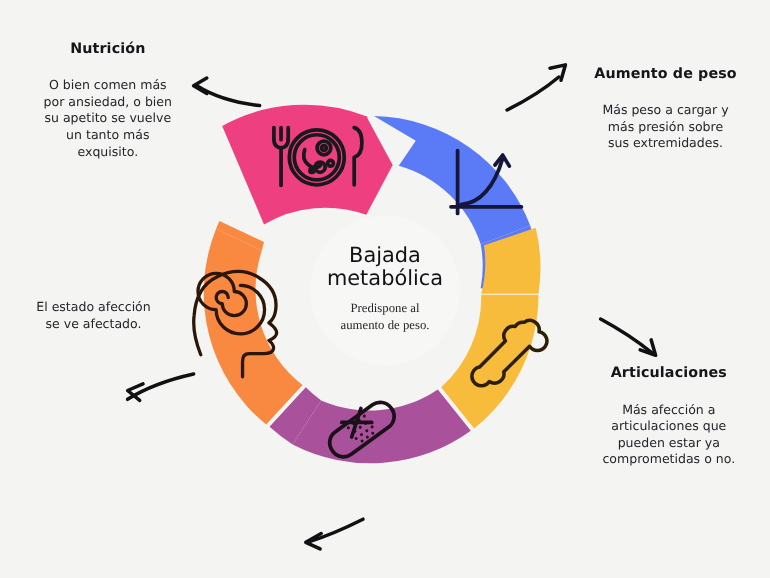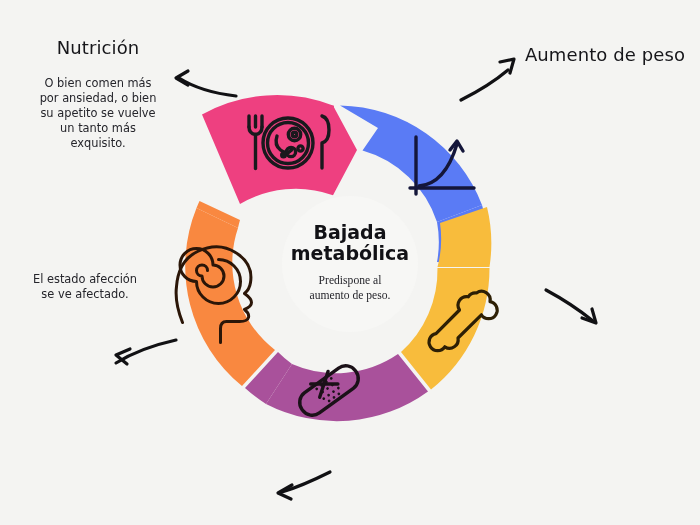--- a/index.html
+++ b/index.html
@@ -25,51 +25,51 @@
     left: 0;
     top: 0;
     width: 700px;
     height: 525px;
   }
   .label-block {
     position: absolute;
     text-align: center;
   }
   .label-title {
-    font-weight: normal;
-    font-size: 18px;
+    font-weight: bold;
+    font-size: 13px;
     color: #16161a;
     letter-spacing: 0.1px;
     margin: 0 0 7px 0;
     line-height: 1.15;
   }
   .label-body {
     font-size: 11.4px;
     color: #25252b;
     line-height: 1.33;
     margin: 17px;
     white-space: pre-line;
   }
   
   .lbl-nutricion   { left: 8px;   top: 38px;  width: 180px; }
-  .lbl-aumento     { left: 516px; top: 45px;  width: 178px; }
+  .lbl-aumento     { left: 516px; top: 61px;  width: 178px; }
   .lbl-articul     { left: 522px; top: 333px; width: 172px; }
   .lbl-dolor       { left: 78px;  top: 430px; width: 196px; }
   .lbl-apatia      { left: 4px;   top: 255px; width: 162px; }
 
   .center-text {
     position: absolute;
     left: 270px;
     top: 222px;
     width: 160px;
     text-align: center;
     pointer-events: none;
   }
   .center-title {
-    font-weight: bold;
+    font-weight: normal;
     font-size: 19px;
     line-height: 1.13;
     color: #121216;
     margin: 0 0 8px 0;
     white-space: pre-line;
   }
   .center-sub {
     font-size: 11.6px;
     line-height: 1.3;
     color: #25252b;
@@ -269,22 +269,32 @@
     <p class="label-title">Nutrición</p>
     <p class="label-body">O bien comen más
 por ansiedad, o bien
 su apetito se vuelve
 un tanto más
 exquisito.</p>
   </div>
 
   <div class="label-block lbl-aumento">
     <p class="label-title">Aumento de peso</p>
-  </div>
-
+    <p class="label-body">Más peso a cargar y
+más presión sobre
+sus extremidades.</p>
+  </div>
+
+  <div class="label-block lbl-articul">
+    <p class="label-title">Articulaciones</p>
+    <p class="label-body">Más afección a
+articulaciones que
+pueden estar ya
+comprometidas o no.</p>
+  </div>
 
 
   <div class="label-block lbl-apatia">
     <p class="label-body">El estado afección
 se ve afectado.</p>
   </div>
 
 </div>
 
 </body></html>

